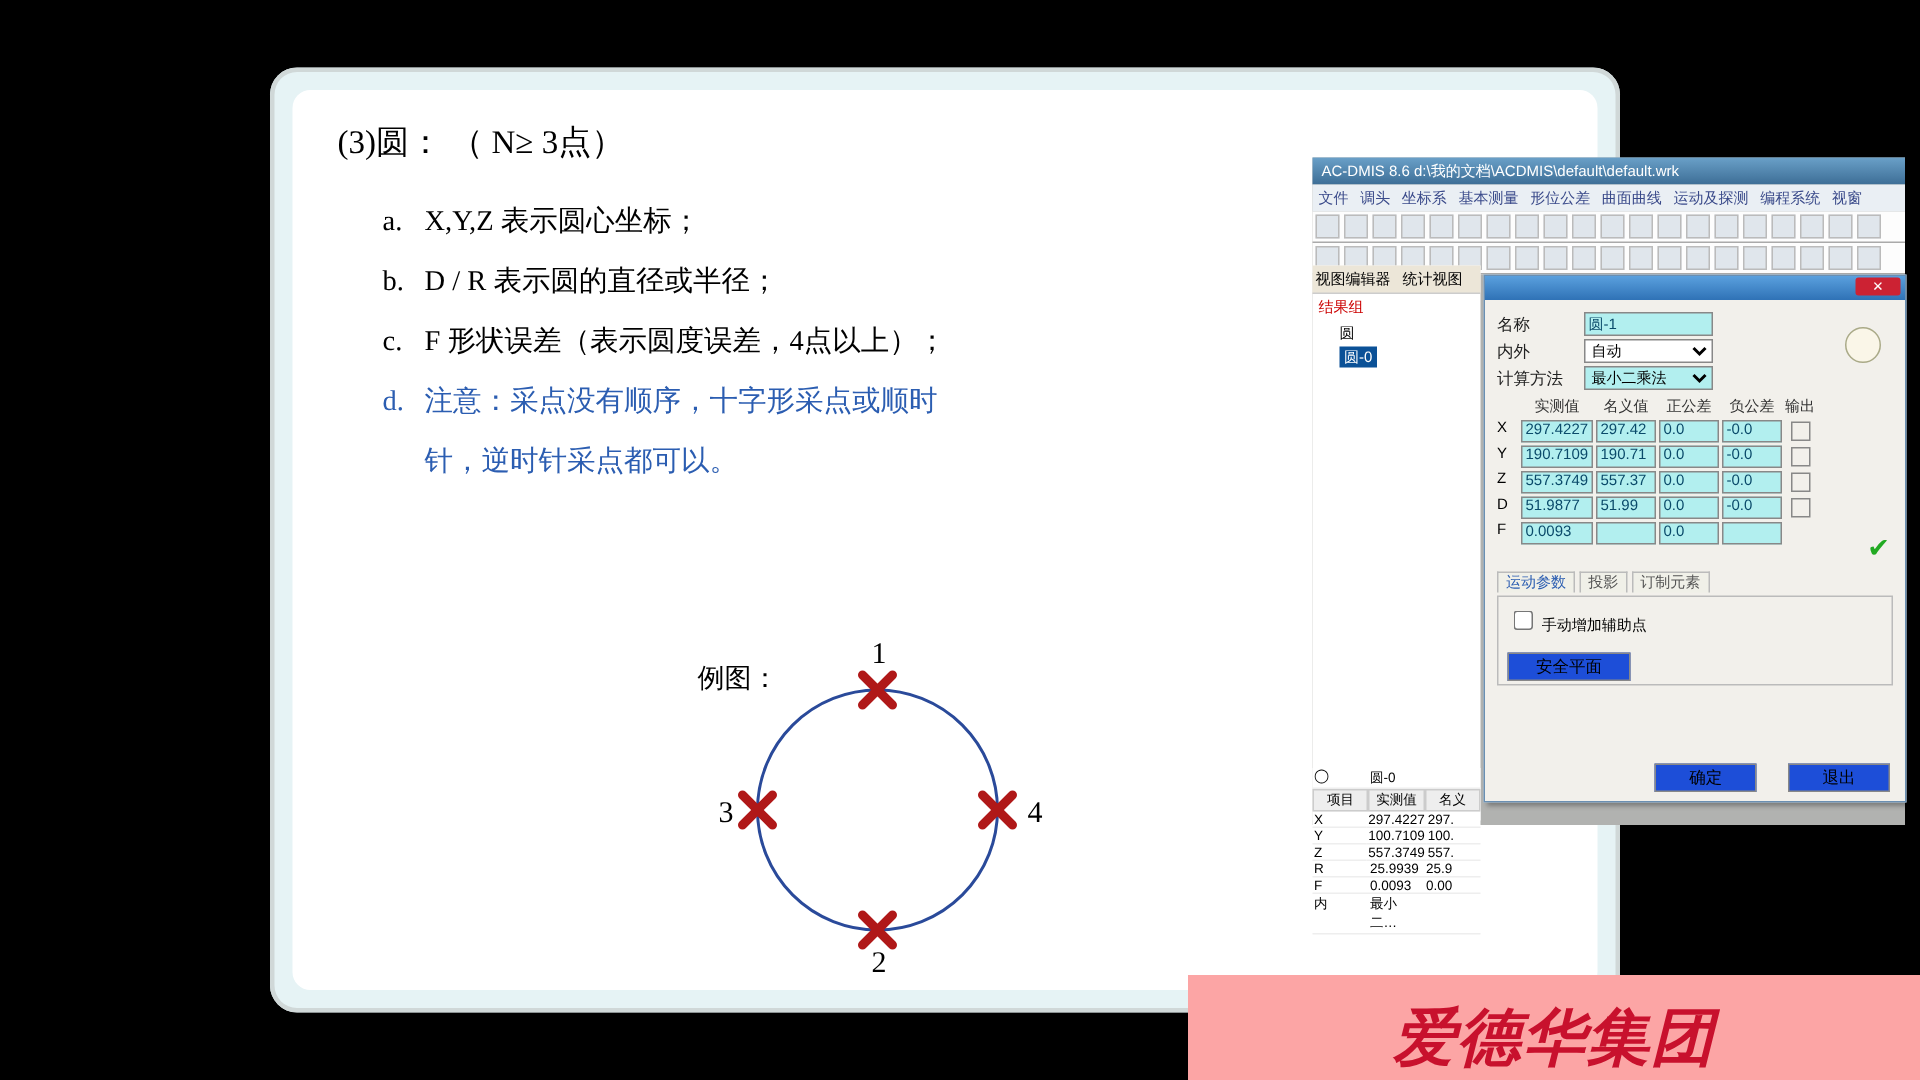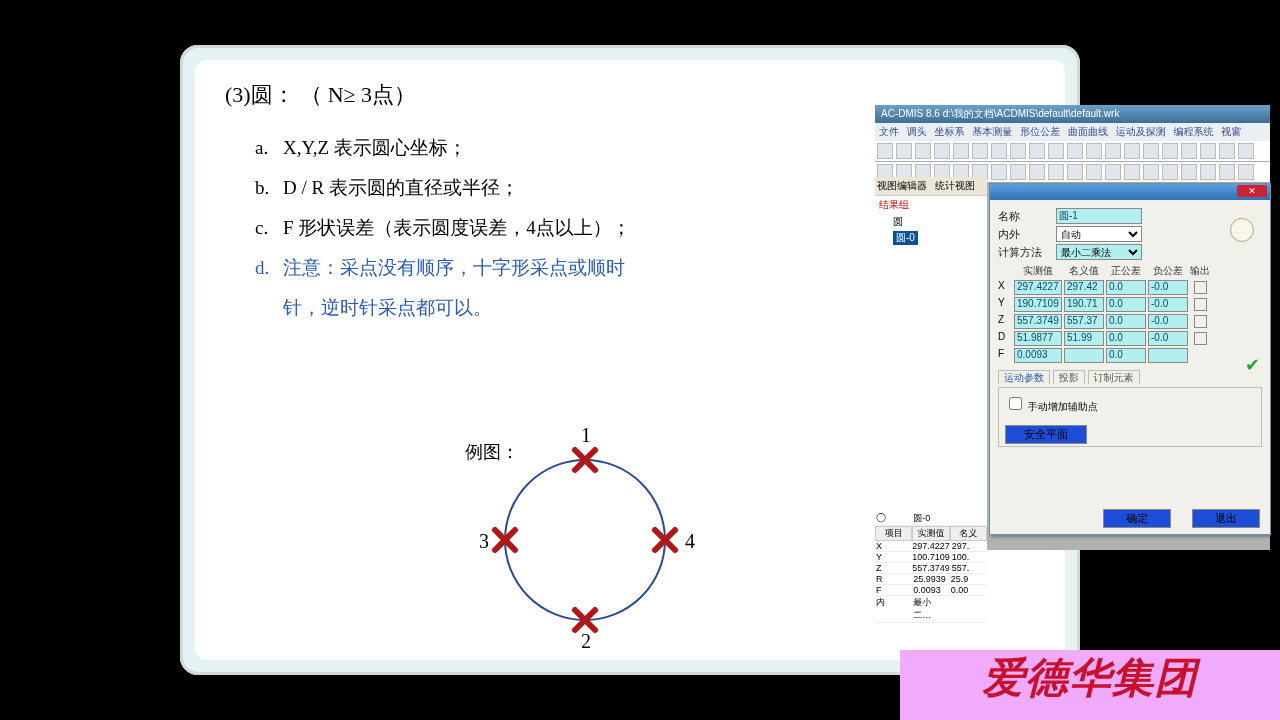--- a/index.html
+++ b/index.html
@@ -29,34 +29,34 @@
   .form{padding:6px 8px}
   .frow{display:flex;align-items:flex-end;margin:2px 0}
   .frow label{width:58px;color:#222;font-size:11px}
   .tin{width:80px;height:14px;background:#b2efef;border:1px solid #888;font-size:10px;padding:0 2px;color:#0a4a6a}
   .sel2{width:86px;height:16px;background:#fff;border:1px solid #888;font-size:10px}
   .cyan{background:#b2efef}
   .grid{display:grid;grid-template-columns:14px 48px 40px 40px 40px 20px;gap:2px;font-size:10px;margin-top:4px}
   .grid .h{text-align:center;color:#333}
   .grid .c{background:#b2efef;border:1px solid #888;height:13px;padding:0 2px;color:#0a4a6a}
   .grid .ck{width:11px;height:11px;border:1px solid #888;margin:1px auto}
-  .tabs{margin:8px 0 2px;font-size:10px}
+  .tabs{margin:18px 0 2px;font-size:10px}
   .tabs span{padding:1px 5px;border:1px solid #bbb;border-bottom:none;background:#f0f0e8;color:#555}
   .tabs span.a{color:#2b5db1}
   .pane{border:1px solid #bbb;padding:6px;height:46px;position:relative}
   .bbtn{display:inline-block;border:1px solid #888;background:#1d4ed8;padding:1px 18px;font-size:11px}
   .dlg .ftr{position:absolute;bottom:6px;right:10px}
   .dlg .ftr .bbtn{margin-left:18px;padding:1px 22px}
   .check{position:absolute;right:10px;top:170px;color:#2a2;font-size:18px}
   .rico{position:absolute;right:16px;top:34px;width:22px;height:22px;border:1px solid #aa8;border-radius:50%;background:#faf6e8}
   
   .bgrid{position:absolute;left:0;top:335px;width:112px;background:#fff;font-size:9px}
   .bgrid .h2{display:flex;background:#eee}.bgrid .h2 span{flex:1;border:1px solid #ccc;padding:0 1px;text-align:center}
   .bgrid .r2{display:flex}.bgrid .r2 span{flex:1;border-bottom:1px solid #eee;padding:0 1px}
-  .brand{position:absolute;right:0;bottom:0;width:380px;height:70px;background:#f0abfc;display:flex;align-items:flex-start;justify-content:center}
+  .brand{position:absolute;right:0;bottom:0;width:488px;height:70px;background:#fca5a5;display:flex;align-items:flex-end;justify-content:center}
   .brand span{font-family:"SimHei","Microsoft YaHei";font-size:42px;font-weight:900;font-style:italic;color:#c8112d;letter-spacing:1px}
 </style>
 </head>
 <body>
 
 <div class="stage">
   <div class="page">
     <div class="title">(3)圆：  （ N≥ 3点）</div>
     <div class="list">
       <div class="row">

